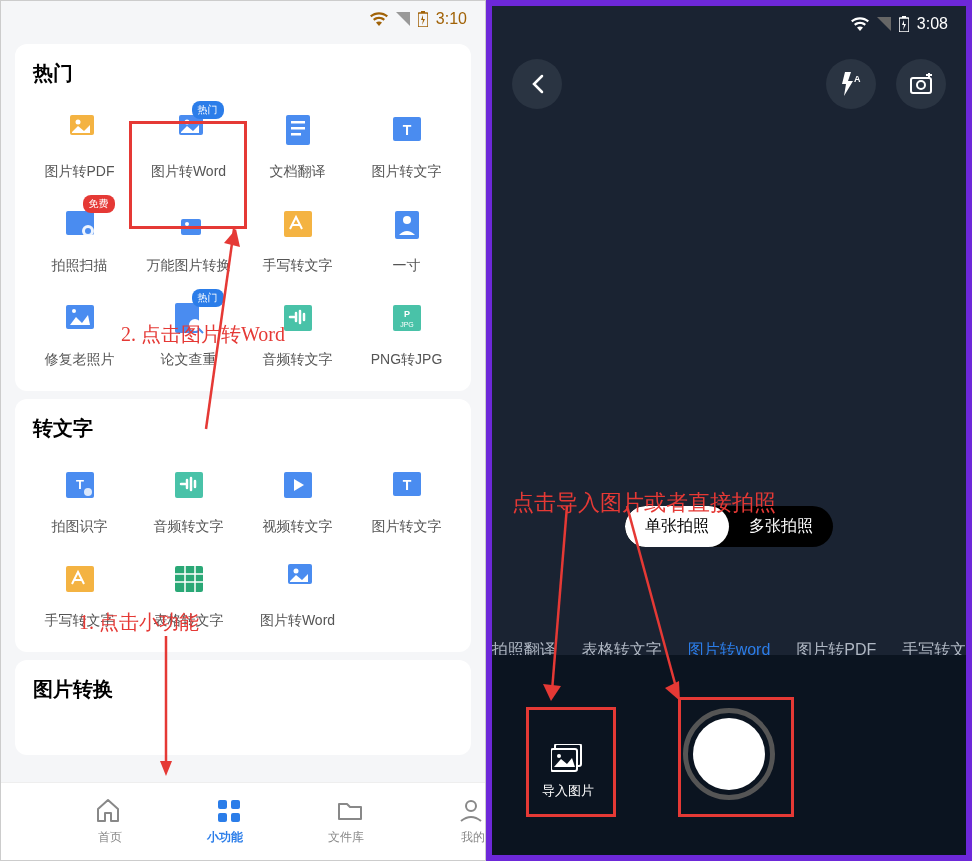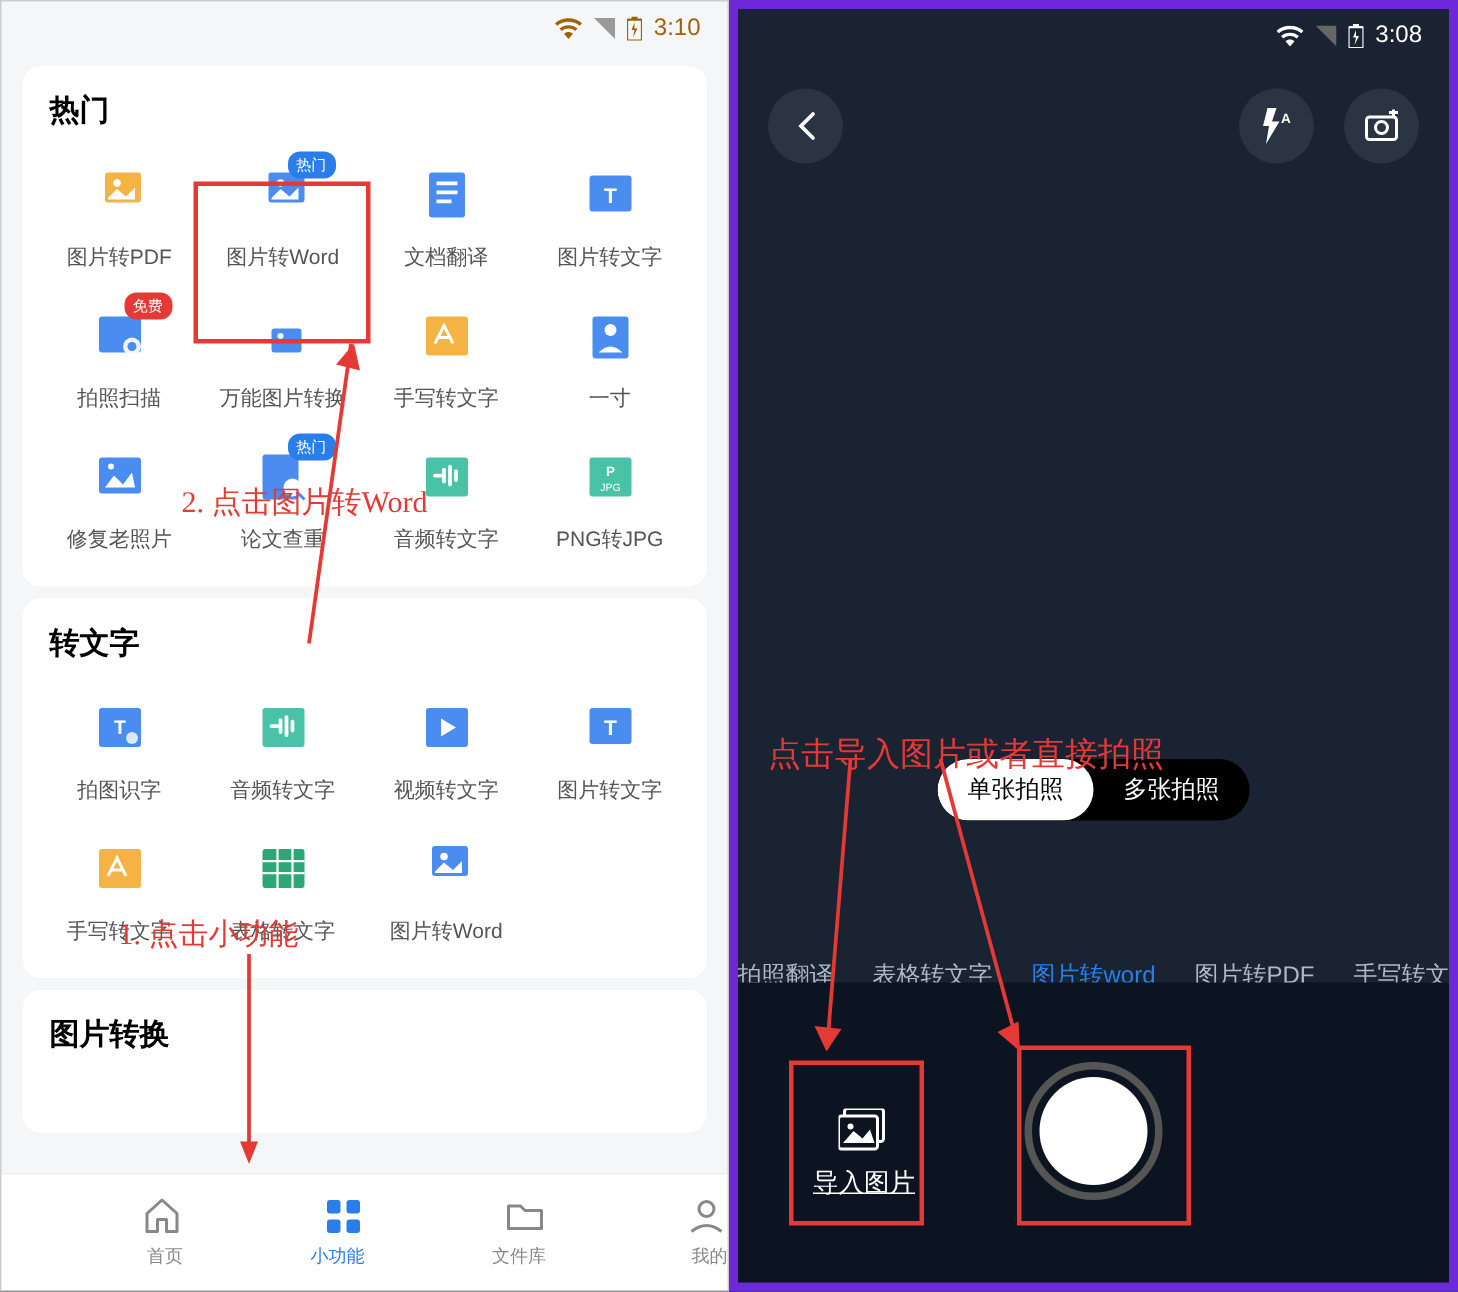--- a/index.html
+++ b/index.html
@@ -23,21 +23,21 @@
 .grid-item .label { font-size: 14px; color: #555; white-space: nowrap; }
 .badge { position: absolute; top: -6px; right: -12px; color: #fff; font-size: 10px; padding: 2px 6px; border-radius: 8px; z-index: 2; }
 .badge.hot { background: #2b7de9; }
 .badge.free { background: #e53935; }
 .redbox { border: 3px solid #e53935; }
 .redbox.sq1 { position: absolute; pointer-events: none; }
 
 
 .bottom-nav { position: absolute; bottom: 0; left: 0; right: 0; height: 78px; background: #fff; display: flex; border-top: 1px solid #eee; }
 .nav-item { flex: 1; display: flex; flex-direction: column; align-items: flex-end; justify-content: center; gap: 4px; color: #888; position: relative; }
-.nav-item.active { color: #2b7de9; }
+.nav-item.active { color: #2b7de9; font-weight: bold; }
 .nav-label { font-size: 12px; }
 
 
 .anno { position: absolute; color: #e53935; font-size: 20px; font-weight: 500; pointer-events: none; z-index: 10; font-family: "SimSun", serif; }
 
 
 .top-controls { display: flex; justify-content: space-between; padding: 18px 20px; }
 .circle-btn { width: 50px; height: 50px; border-radius: 50%; background: #2a3442; display: flex; align-items: center; justify-content: center; color: #fff; }
 .top-right-group { display: flex; gap: 20px; }
 
@@ -46,21 +46,21 @@
 .toggle-btn.active { background: #fff; color: #000; border-radius: 22px; }
 
 .mode-tabs { position: absolute; top: 634px; left: 0; right: 0; display: flex; gap: 26px; justify-content: center; color: #b0b8c4; font-size: 16px; padding: 0 10px; white-space: nowrap; overflow: hidden; }
 .mode-tab.active { color: #2b7de9; position: relative; }
 .mode-tab.active::before { content: ''; position: absolute; top: -18px; left: 50%; transform: translateX(-50%); width: 24px; height: 4px; background: #2b7de9; border-radius: 2px; }
 
 .bottom-area { position: absolute; bottom: 0; left: 0; right: 0; height: 200px; background: #0b1420; }
 .shutter { position: absolute; bottom: 55px; left: 50%; transform: translateX(-50%); width: 92px; height: 92px; border-radius: 50%; border: 5px solid #555; background: transparent; display: flex; align-items: center; justify-content: center; }
 .shutter-inner { width: 72px; height: 72px; border-radius: 50%; background: #fff; }
 .import-btn { position: absolute; bottom: 55px; left: 50px; display: flex; flex-direction: column; align-items: center; color: #fff; gap: 8px; }
-.import-btn .txt { font-size: 17px; text-decoration: underline; }
+.import-btn .txt { font-size: 13px; }
 
 .arrow { position: absolute; pointer-events: none; z-index: 9; }
 
 svg { display: block; }
 </style>
 </head>
 <body>
 
 <div class="screen left">
   <div class="status-bar">

